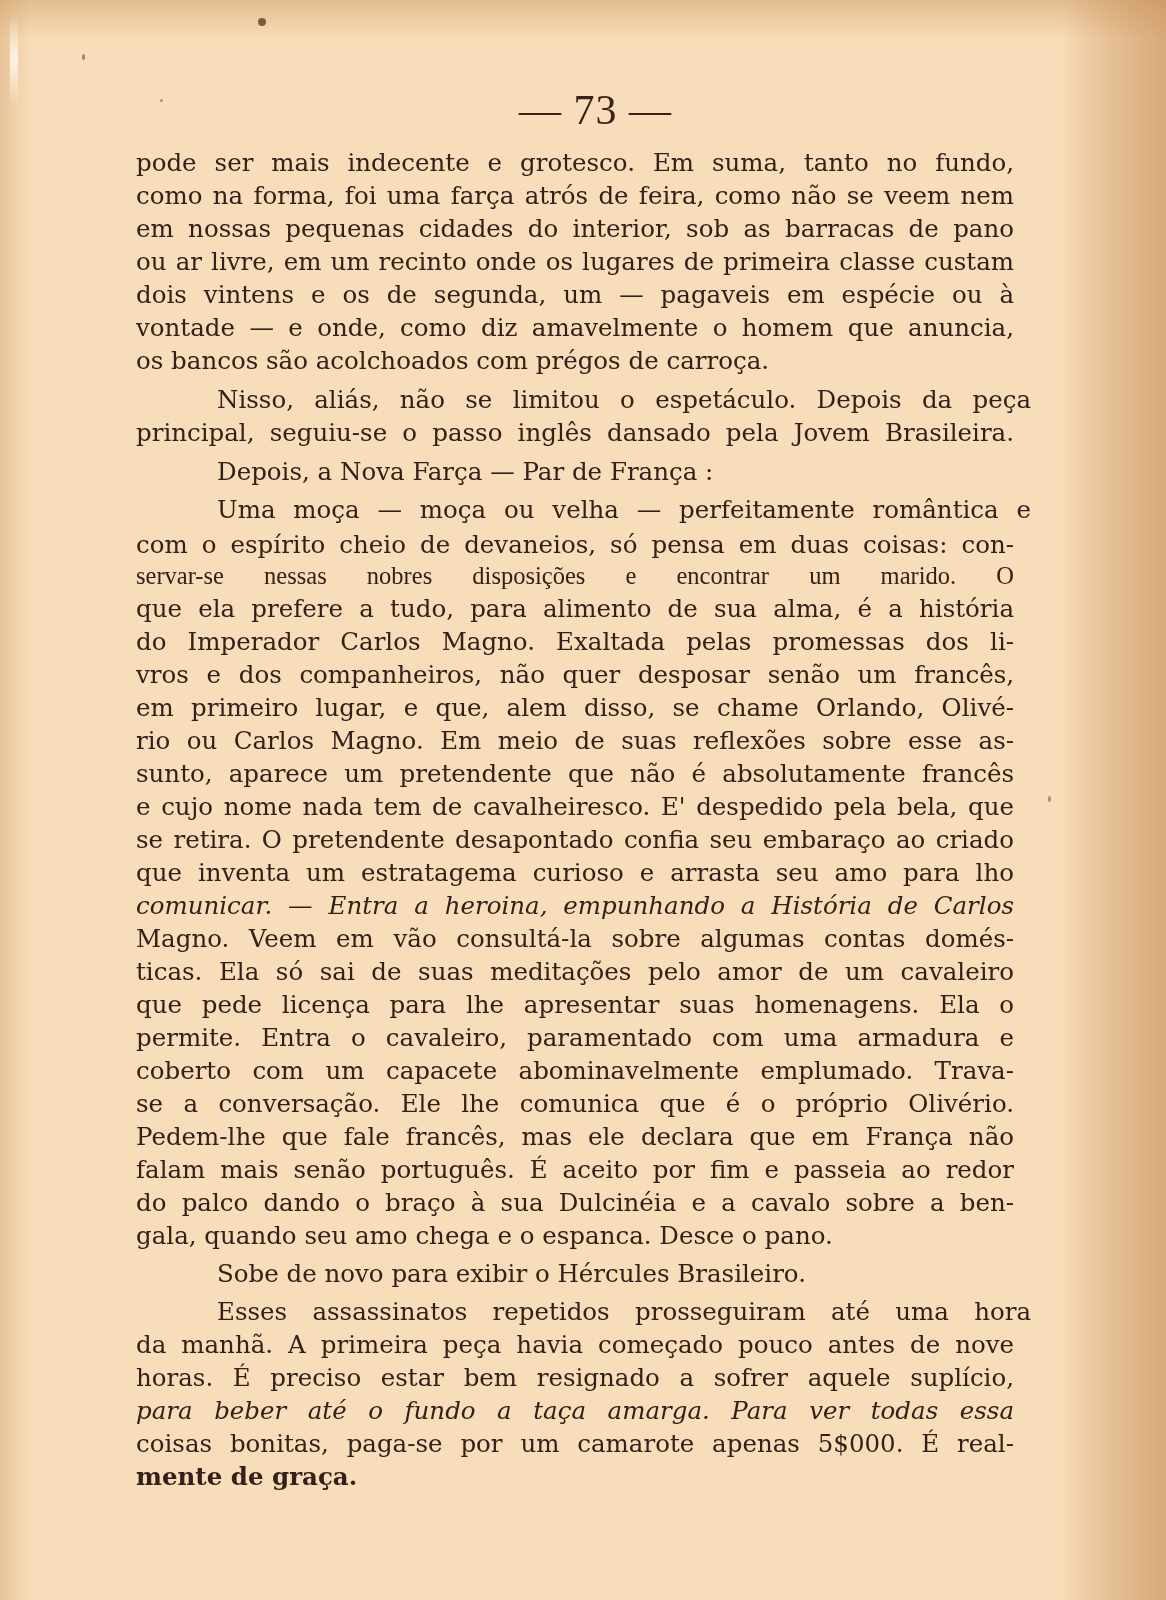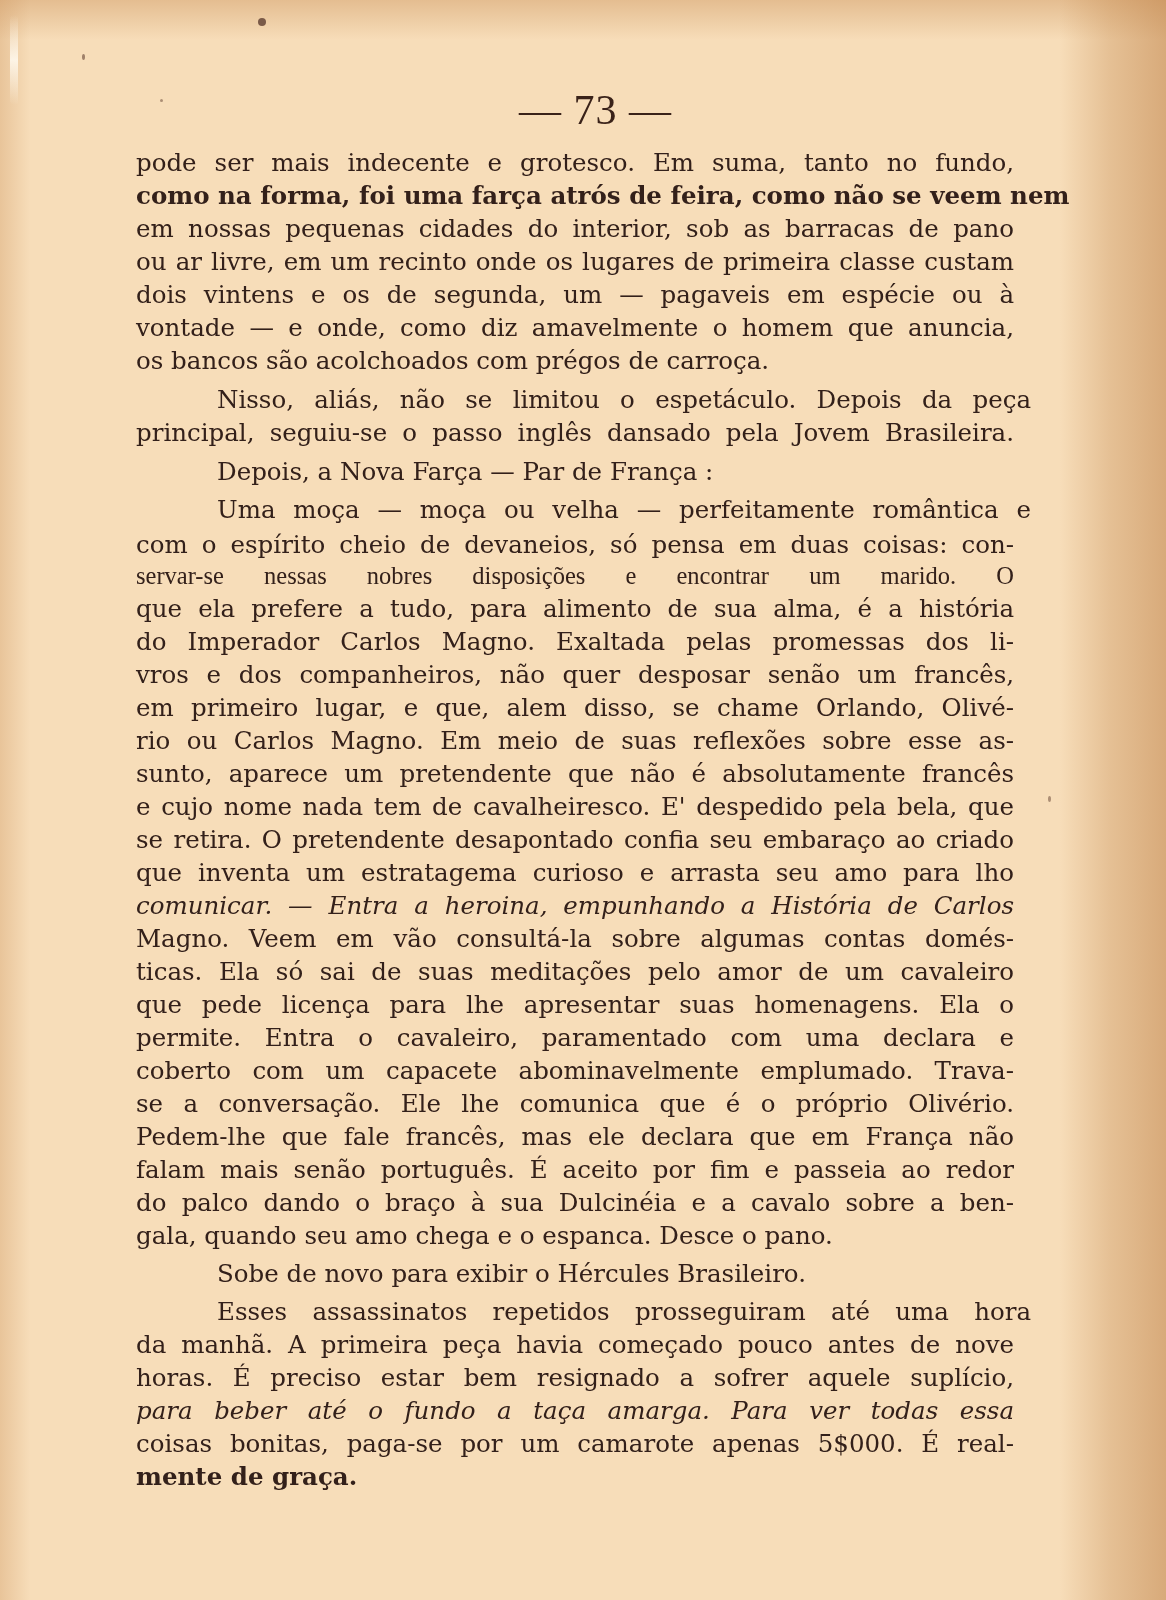--- a/index.html
+++ b/index.html
@@ -84,21 +84,21 @@
   <div class="glare"></div>
   <div class="spot" style="left:258px;top:18px;width:8px;height:8px;"></div>
   <div class="spot" style="left:82px;top:54px;width:3px;height:6px;opacity:0.7;"></div>
   <div class="spot" style="left:160px;top:99px;width:3px;height:3px;opacity:0.6;"></div>
   <div class="spot" style="left:1048px;top:796px;width:3px;height:6px;opacity:0.6;"></div>
 
   <div class="page-number">— 73 —</div>
 
   <div class="text-block" id="text-block">
       <div class="line" style="top: 6px;">pode ser mais indecente e grotesco. Em suma, tanto no fundo,</div>
-      <div class="line" style="top: 39px; font-weight: bold;">como na forma, foi uma farça atrós de feira, como não se veem nem</div>
+      <div class="line" style="top: 39px;">como na forma, foi uma farça atrós de feira, como não se veem nem</div>
       <div class="line" style="top: 72px;">em nossas pequenas cidades do interior, sob as barracas de pano</div>
       <div class="line" style="top: 105px;">ou ar livre, em um recinto onde os lugares de primeira classe custam</div>
       <div class="line" style="top: 138px;">dois vintens e os de segunda, um — pagaveis em espécie ou à</div>
       <div class="line" style="top: 171px;">vontade — e onde, como diz amavelmente o homem que anuncia,</div>
       <div class="line last" style="top: 204px;">os bancos são acolchoados com prégos de carroça.</div>
       <div class="line indent" style="top: 243px;">Nisso, aliás, não se limitou o espetáculo. Depois da peça</div>
       <div class="line" style="top: 276px;">principal, seguiu-se o passo inglês dansado pela Jovem Brasileira.</div>
       <div class="line indent last" style="top: 315px;">Depois, a Nova Farça — Par de França :</div>
       <div class="line indent" style="top: 353px;">Uma moça — moça ou velha — perfeitamente romântica e</div>
       <div class="line" style="top: 388px;">com o espírito cheio de devaneios, só pensa em duas coisas: con-</div>
@@ -109,21 +109,21 @@
       <div class="line" style="top: 551px;">em primeiro lugar, e que, alem disso, se chame Orlando, Olivé-</div>
       <div class="line" style="top: 584px;">rio ou Carlos Magno. Em meio de suas reflexões sobre esse as-</div>
       <div class="line" style="top: 617px;">sunto, aparece um pretendente que não é absolutamente francês</div>
       <div class="line" style="top: 650px;">e cujo nome nada tem de cavalheiresco. E' despedido pela bela, que</div>
       <div class="line" style="top: 683px;">se retira. O pretendente desapontado confia seu embaraço ao criado</div>
       <div class="line" style="top: 716px;">que inventa um estratagema curioso e arrasta seu amo para lho</div>
       <div class="line" style="top: 749px; font-style: italic;">comunicar. — Entra a heroina, empunhando a História de Carlos</div>
       <div class="line" style="top: 782px;">Magno. Veem em vão consultá-la sobre algumas contas domés-</div>
       <div class="line" style="top: 815px;">ticas. Ela só sai de suas meditações pelo amor de um cavaleiro</div>
       <div class="line" style="top: 848px;">que pede licença para lhe apresentar suas homenagens. Ela o</div>
-      <div class="line" style="top: 881px;">permite. Entra o cavaleiro, paramentado com uma declara e</div>
+      <div class="line" style="top: 881px;">permite. Entra o cavaleiro, paramentado com uma armadura e</div>
       <div class="line" style="top: 914px;">coberto com um capacete abominavelmente emplumado. Trava-</div>
       <div class="line" style="top: 947px;">se a conversação. Ele lhe comunica que é o próprio Olivério.</div>
       <div class="line" style="top: 980px;">Pedem-lhe que fale francês, mas ele declara que em França não</div>
       <div class="line" style="top: 1013px;">falam mais senão português. É aceito por fim e passeia ao redor</div>
       <div class="line" style="top: 1046px;">do palco dando o braço à sua Dulcinéia e a cavalo sobre a ben-</div>
       <div class="line last" style="top: 1079px;">gala, quando seu amo chega e o espanca. Desce o pano.</div>
       <div class="line indent last" style="top: 1117px;">Sobe de novo para exibir o Hércules Brasileiro.</div>
       <div class="line indent" style="top: 1155px;">Esses assassinatos repetidos prosseguiram até uma hora</div>
       <div class="line" style="top: 1188px;">da manhã. A primeira peça havia começado pouco antes de nove</div>
       <div class="line" style="top: 1221px;">horas. É preciso estar bem resignado a sofrer aquele suplício,</div>

